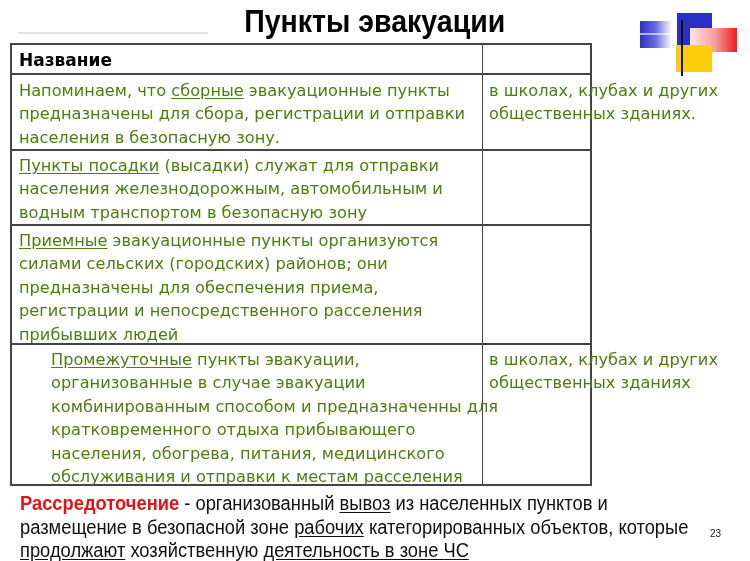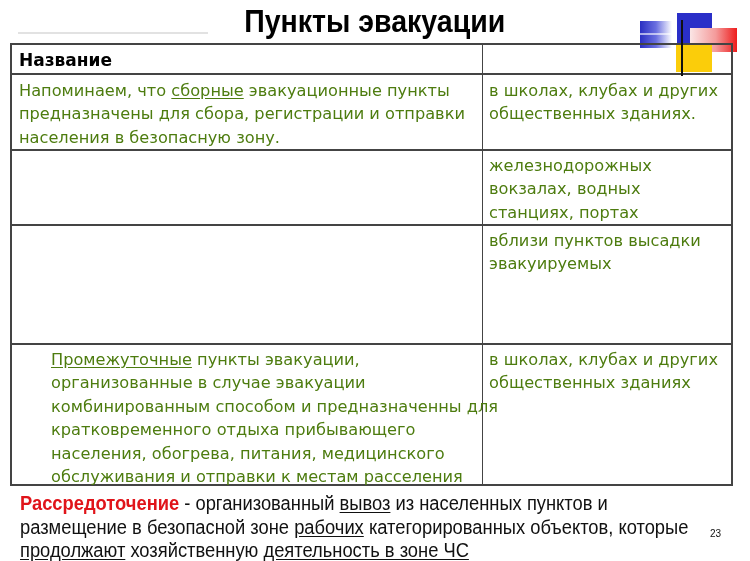--- a/index.html
+++ b/index.html
@@ -19,21 +19,21 @@
   .deco-blue-grad { left: 640px; top: 21px; width: 32px; height: 27px;
     background: linear-gradient(to right, #2a2fc2 0%, #6a6fe0 50%, #ffffff 100%); }
   .deco-blue-grad::after { content: ""; position: absolute; left: 0; top: 12px; width: 100%; height: 2px; background: rgba(255,255,255,0.6); }
   .deco-blue { left: 677px; top: 13px; width: 35px; height: 32px; background: #2a2fc8; }
   .deco-red { left: 690px; top: 28px; width: 47px; height: 24px;
     background: linear-gradient(to right, #fbe6e6 0%, #f49a9a 55%, #ee1c1c 100%); }
   .deco-yellow { left: 676px; top: 45px; width: 36px; height: 27px; background: #fbcd0a; }
   .deco-vline { left: 681px; top: 20px; width: 2px; height: 56px; background: #111; }
 
   .table {
-    position: absolute; left: 10px; top: 43px; width: 723px; height: 443px;
+    position: absolute; left: 10px; top: 43px; width: 582px; height: 443px;
     border: 2px solid #444; box-sizing: border-box;
   }
   .col-div { position: absolute; left: 470px; top: 0; bottom: 0; width: 1px; background: #444; }
   .row-div { position: absolute; left: 0; right: 0; height: 2px; background: #444; }
   .cell {
     position: absolute; font-size: 16.2px; line-height: 23.4px; color: #4d7c0f;
     white-space: pre-line;
   }
   .cell.head { font-weight: bold; font-size: 17px; color: #000; font-family: "DejaVu Sans", sans-serif; }
   .u { text-decoration: underline; text-underline-offset: 2px; }
@@ -69,26 +69,29 @@
     <div class="row-div" style="top:298px"></div>
 
     <div class="cell head" style="left:7px; top:4px;">Название</div>
 
     <div class="cell" style="left:7px; top:34px; width:460px;"><span>Напоминаем, что </span><span class="u">сборные</span><span> эвакуационные пункты
 предназначены для сбора, регистрации и отправки
 населения в безопасную зону.</span></div>
     <div class="cell" style="left:477px; top:34px; width:240px;">в школах, клубах и других
 общественных зданиях.</div>
 
-    <div class="cell" style="left:477px; top:109px; width:240px;">железнодорожных
-вокзалах, водных
-станциях, портах</div>
+    <div class="cell" style="left:7px; top:109px; width:460px;"><span></span><span class="u">Пункты посадки</span><span> (высадки) служат для отправки
+населения железнодорожным, автомобильным и
+водным транспортом в безопасную зону</span></div>
 
-    <div class="cell" style="left:477px; top:184px; width:240px;">вблизи пунктов высадки
-эвакуируемых</div>
+    <div class="cell" style="left:7px; top:184px; width:460px;"><span></span><span class="u">Приемные</span><span> эвакуационные пункты организуются
+силами сельских (городских) районов; они
+предназначены для обеспечения приема,
+регистрации и непосредственного расселения
+прибывших людей</span></div>
 
     <div class="cell" style="left:7px; top:303px; width:460px;margin-left:32px;"><span></span><span class="u">Промежуточные</span><span> пункты эвакуации,
 организованные в случае эвакуации
 комбинированным способом и предназначенны для
 кратковременного отдыха прибывающего
 населения, обогрева, питания, медицинского
 обслуживания и отправки к местам расселения</span></div>
     <div class="cell" style="left:477px; top:303px; width:240px;">в школах, клубах и других
 общественных зданиях</div>
   </div>

